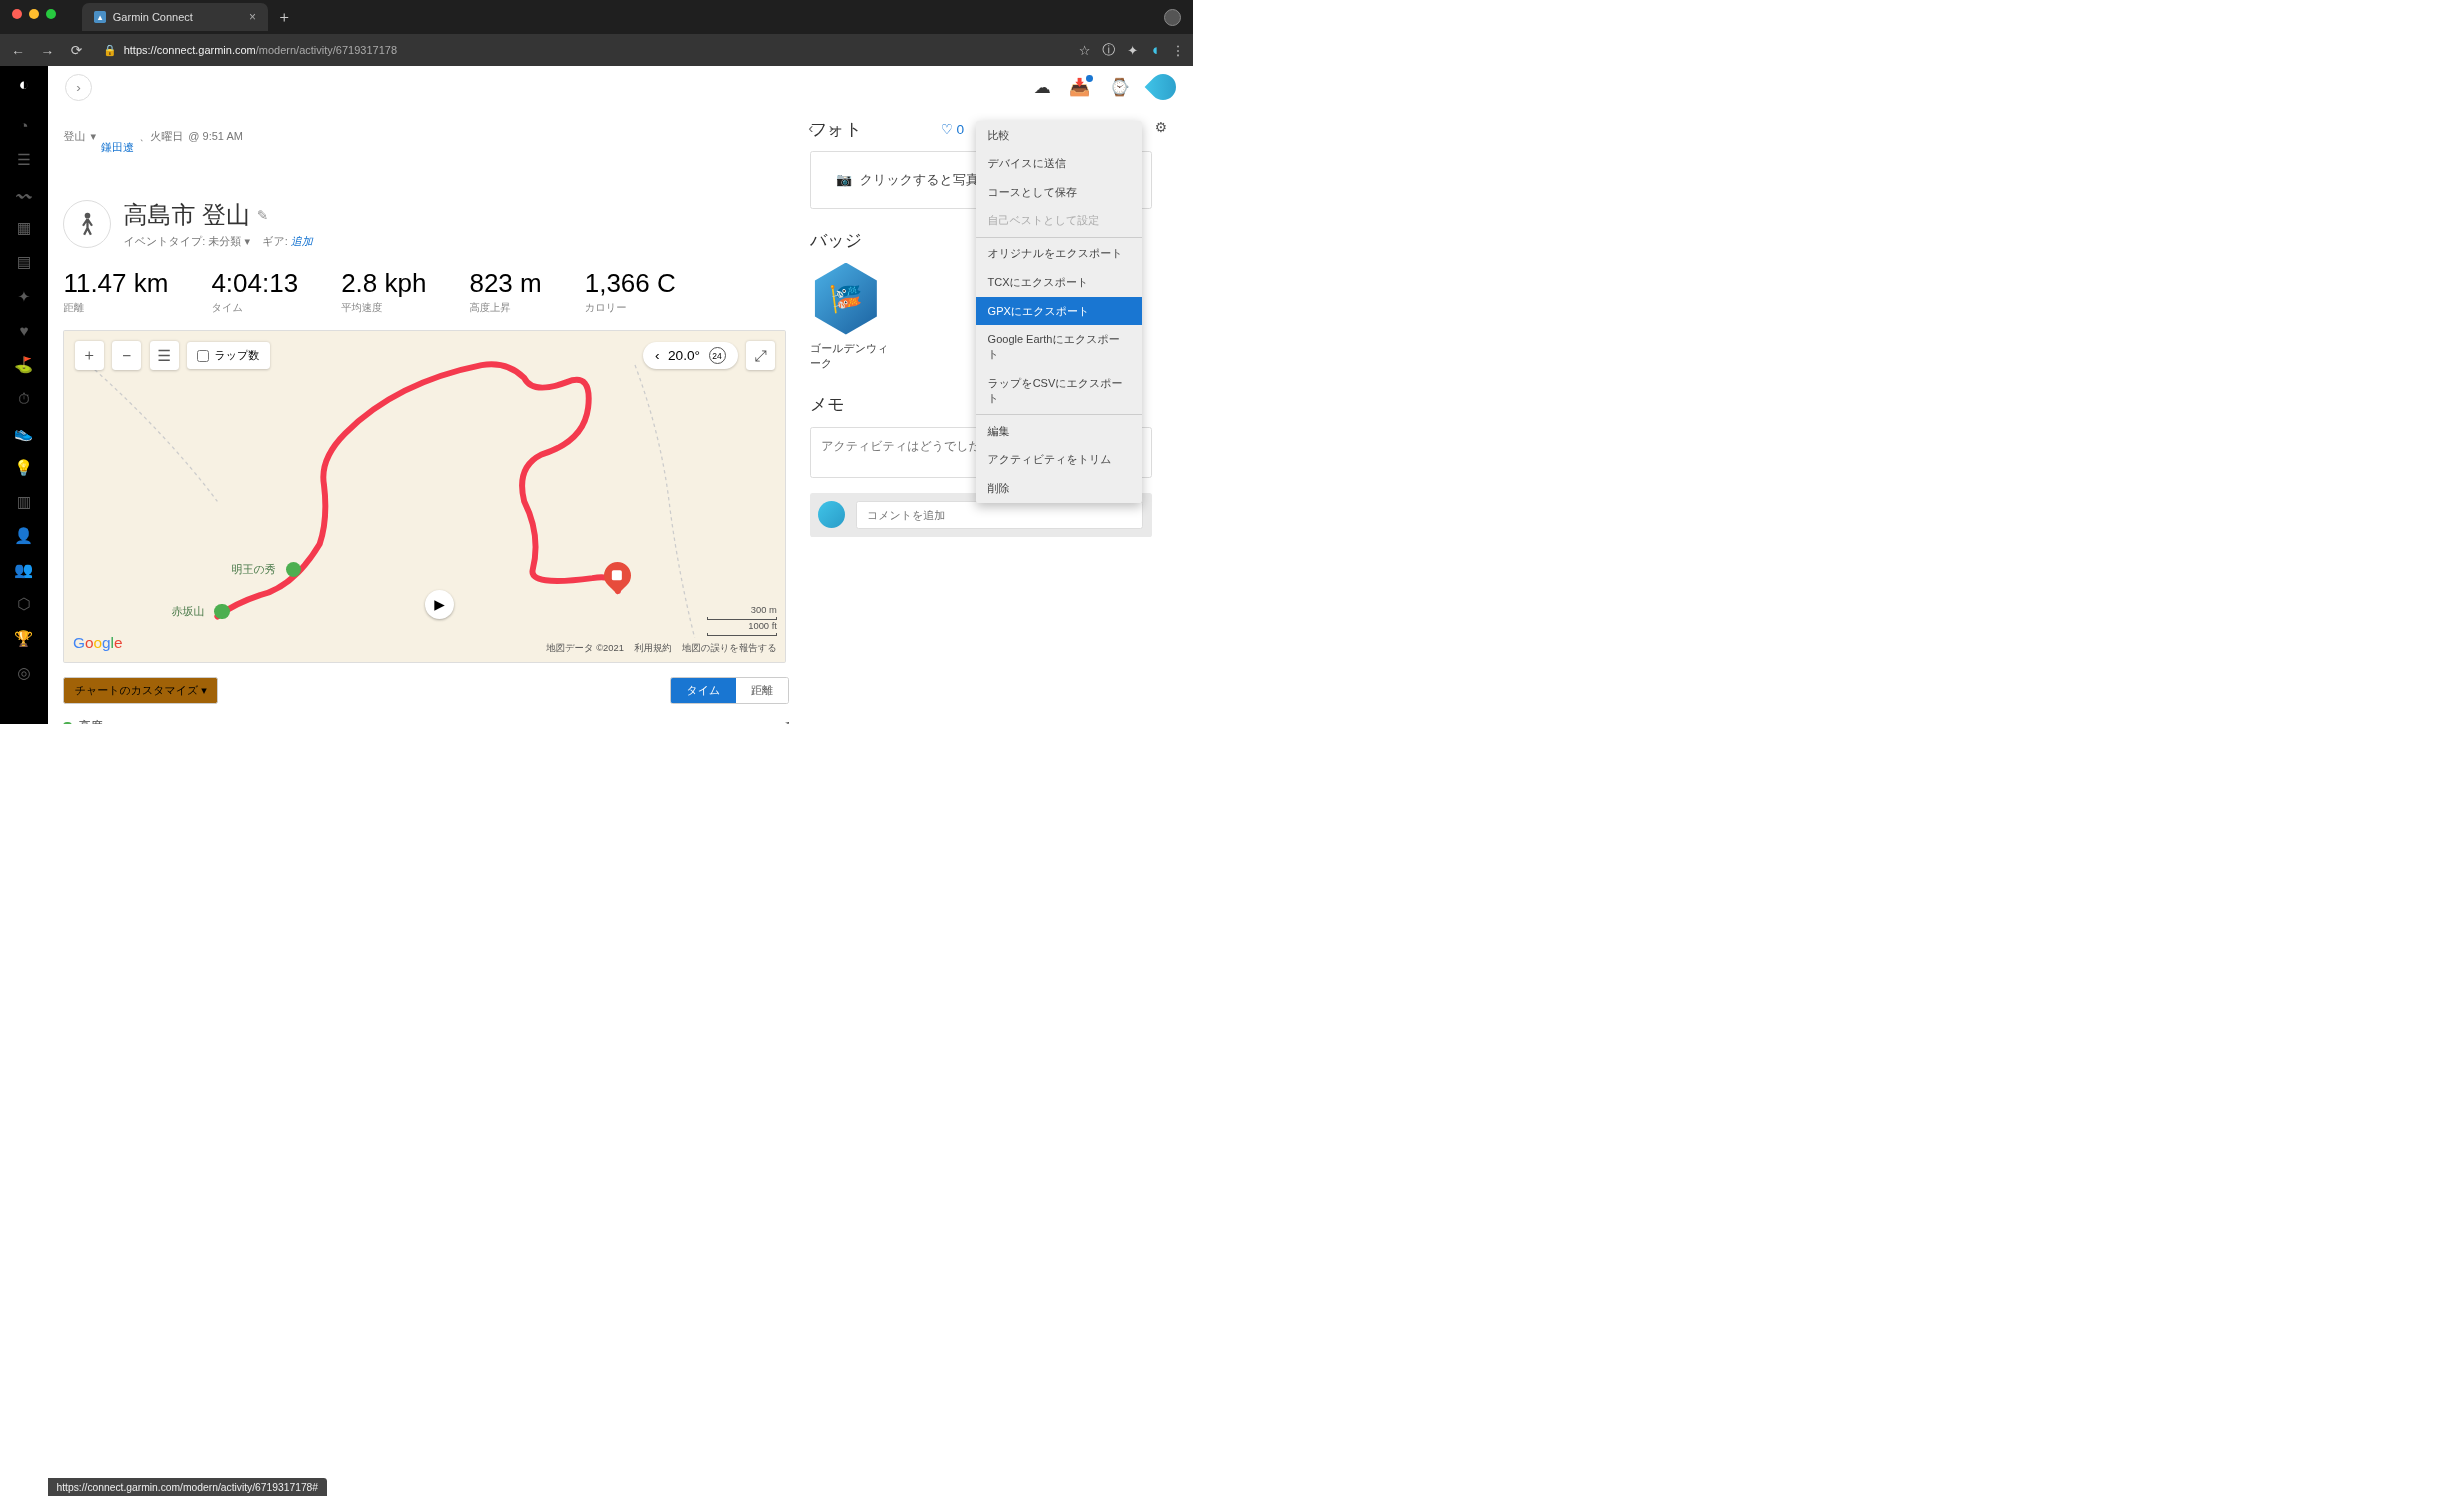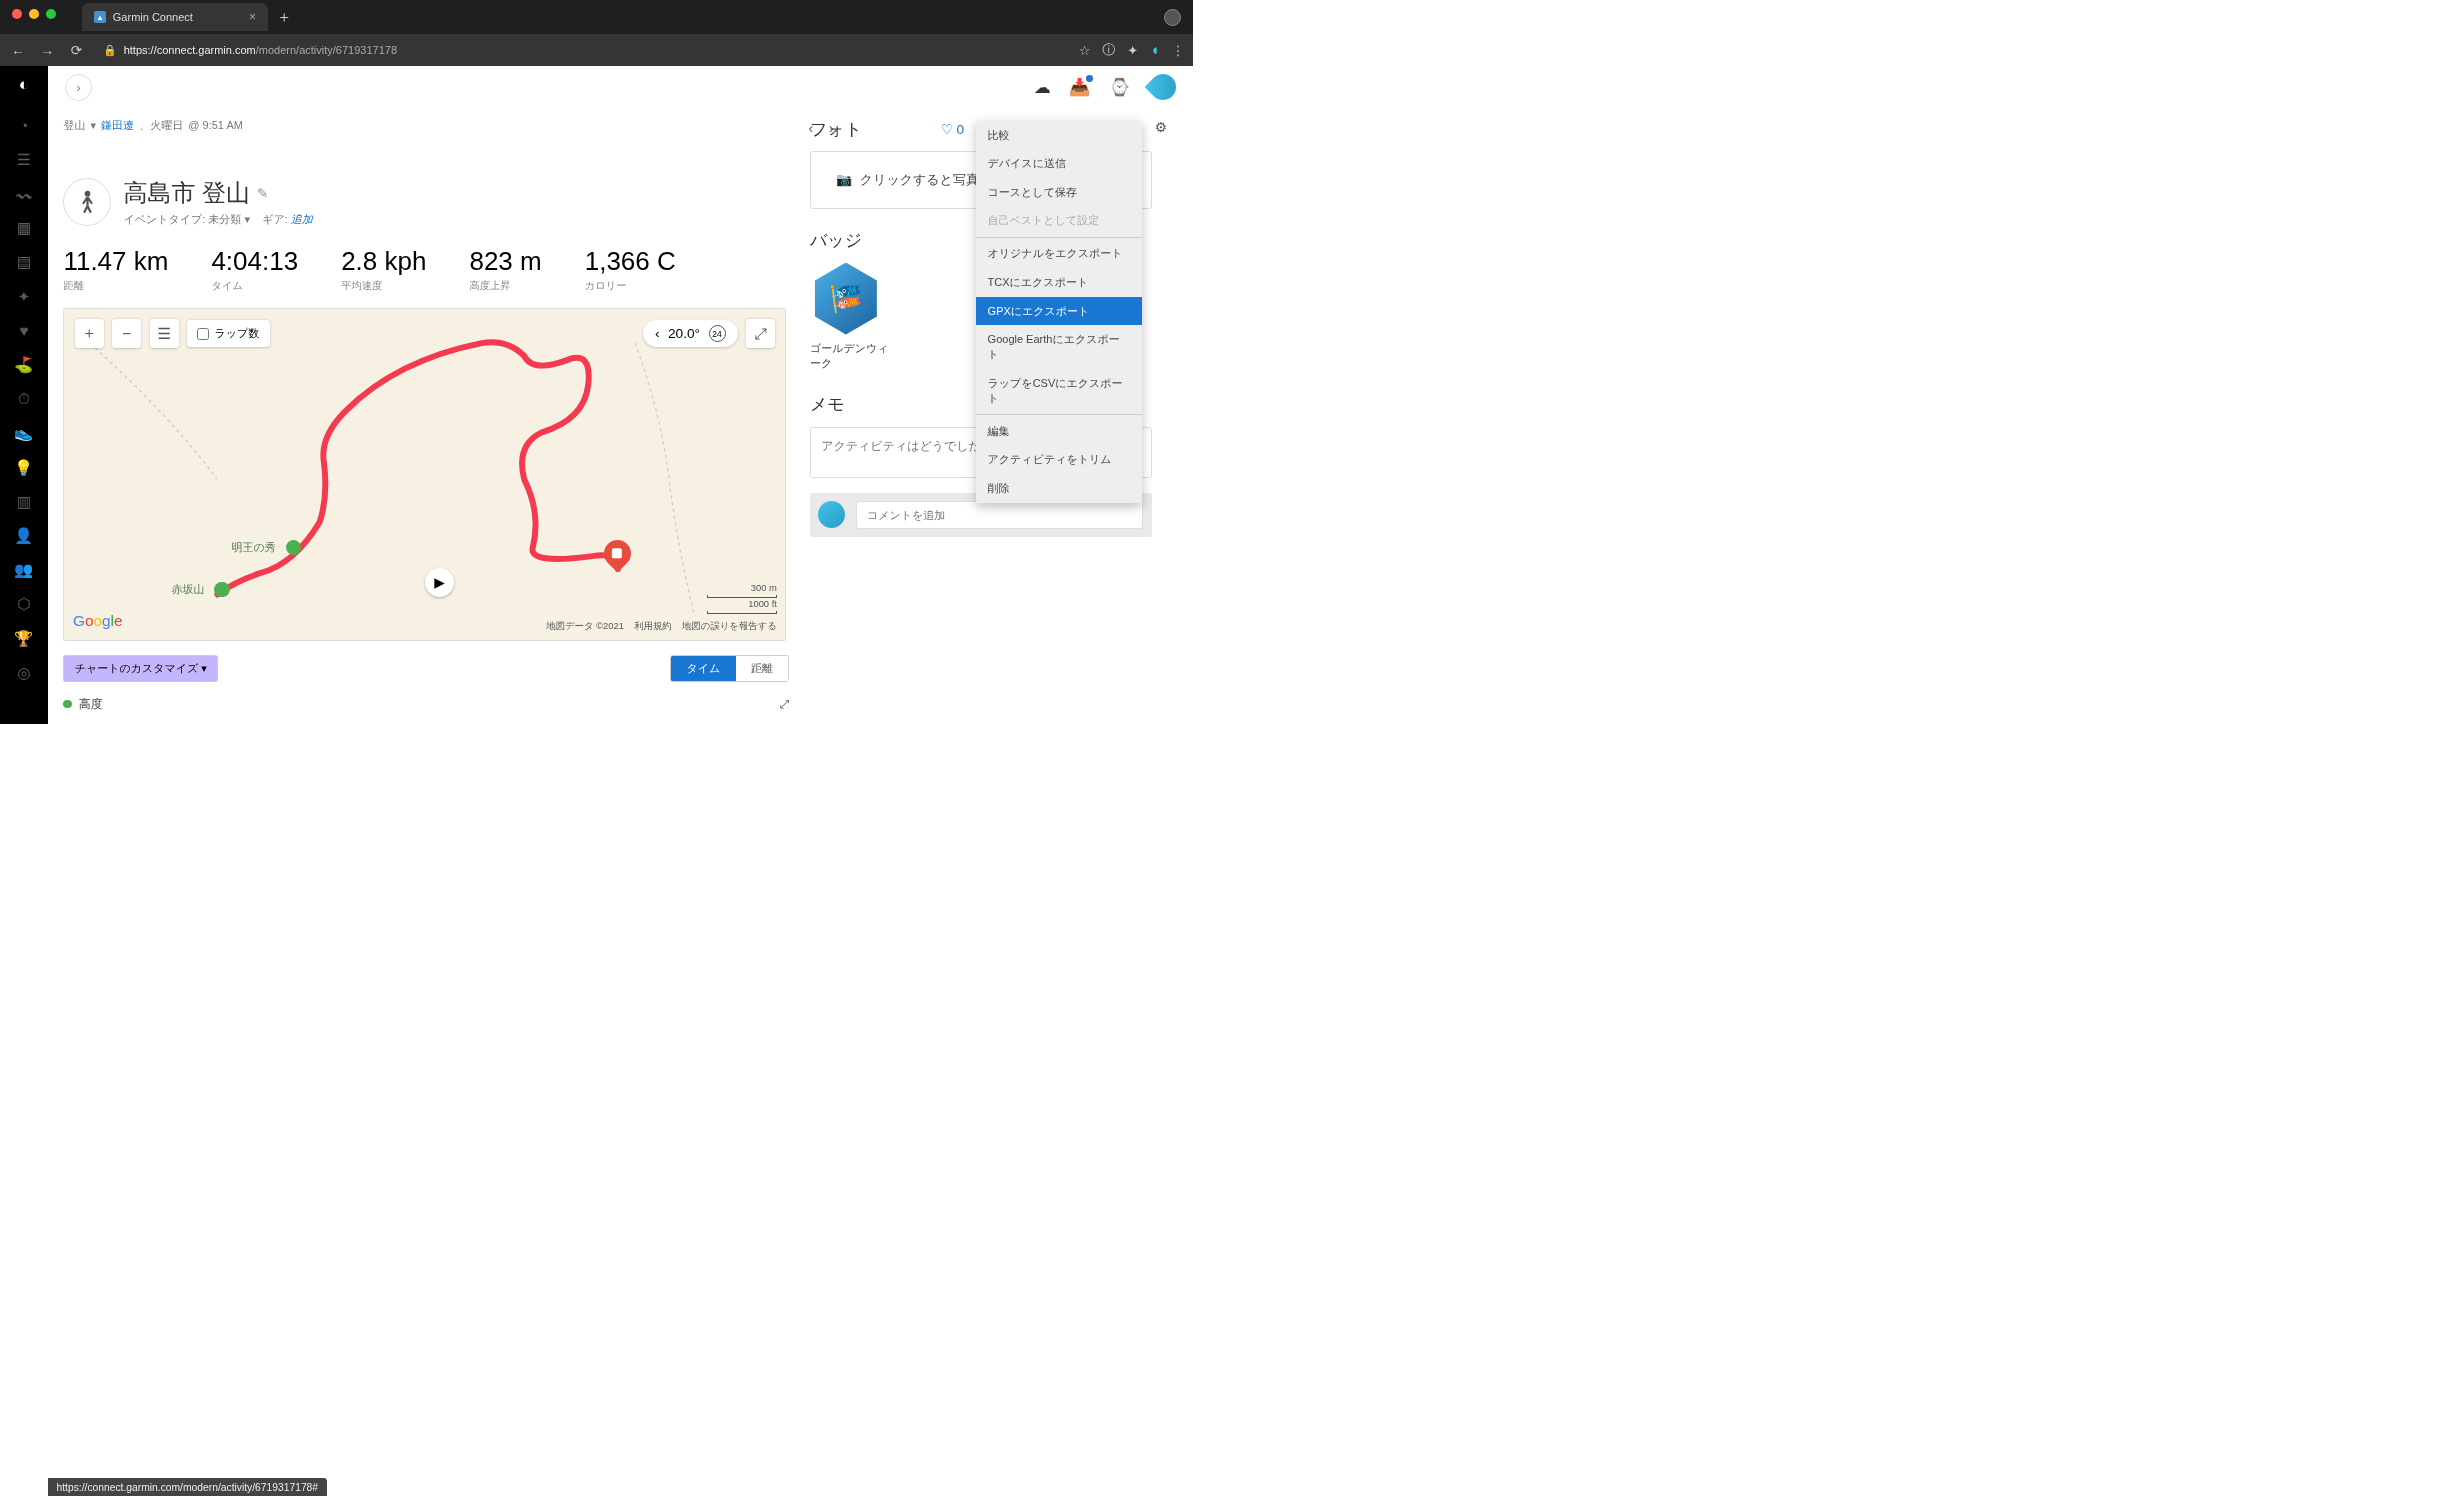--- a/index.html
+++ b/index.html
@@ -34,21 +34,21 @@
 .topbar-right { margin-left: auto; display: flex; gap: 19px; color: #333; align-items:center; }
 .topbar-right .ic { font-size: 17px; position: relative; }
 .notif-dot { position:absolute; top:-1.7px; right:-1.7px; width:6.8px; height:6.8px; background:#1976d2; border-radius:50%; }
 .avatar { width: 26px; height: 26px; background: linear-gradient(135deg,#40c4e8,#2a9cc8); border-radius: 0 50% 50% 50%; transform: rotate(-45deg); }
 
 .content { display: flex; padding: 8.5px 15.4px 0 15.4px; gap: 20.5px; }
 .col-main { flex: 1; max-width: 726px; }
 .col-side { width: 342px; position: relative; }
 
 .breadcrumb { font-size: 11px; color: #777; display:flex; gap:5.1px; align-items:center; margin-bottom: 3.4px; }
-.breadcrumb a { color: #1976d2; text-decoration: none; }
+.breadcrumb a { color: #1976d2; text-decoration: none; margin-top: 22px; }
 .title-row { display: flex; align-items: center; gap: 12px; margin-top: 44px; }
 .act-icon { width: 48px; height: 48px; border: 0.9px solid #ddd; border-radius: 50%; display:flex; align-items:center; justify-content:center; font-size: 26px; color:#444; }
 .title-block h1 { font-size: 24px; color: #333; font-weight: 500; display:flex; gap:6.8px; align-items:center; }
 .title-block h1 .ed { color:#999; font-size:13.7px; }
 .subline { font-size: 11px; color: #777; margin-top: 3.4px; }
 .subline a { color:#1976d2; text-decoration:none;font-style:italic; }
 
 .nav-arrows { position:absolute; right: 359px; top: 10.3px; display:flex; gap:15.4px; font-size:15.4px; color:#666; }
 .fav { position:absolute; right: 229px; top: 12px; color:#1976d2; font-size:13.7px; display:flex; gap:3.4px; align-items:center; }
 .gear { position:absolute; right: 26px; top: 10.3px; color:#555; font-size:13.7px; cursor:pointer; }
@@ -72,21 +72,21 @@
 .scale { position:absolute; right:8.5px; bottom:26px; font-size:9.4px; color:#555; text-align:right; width: 70px; }
 .scale .bar { height:3.4px; border:0.9px solid #555; border-top:none; margin-top:1.7px;}
 .route { position:absolute; inset:0; }
 .marker { position:absolute; width:27px; height:34px; }
 .marker .pin { width:27px; height:27px; background:#e74c3c; border-radius:50% 50% 50% 0; transform:rotate(-45deg); display:flex;align-items:center;justify-content:center; }
 .marker .pin::after { content:""; width:10.3px;height:10.3px;background:#fff;border-radius:1.7px; transform:rotate(45deg);}
 .map-label { position:absolute; font-size:11px; color:#4a7a4a; display:flex; gap:10px; align-items:center; }
 .map-label .dot{ width:15.4px;height:15.4px;background:#4CAF50;border-radius:50%;}
 
 .chart-row { display:flex; margin-top:13.7px; gap:0; }
-.cust-btn { border:0.9px solid #ccc; background:#c4b5fd; padding:5.1px 10.3px; font-size:11px; border-radius:2.6px; cursor:pointer; }
+.cust-btn { border:0.9px solid #ccc; background:#a16207; padding:5.1px 10.3px; font-size:11px; border-radius:2.6px; cursor:pointer; }
 .toggle { margin-left:auto; display:flex; border:0.9px solid #ccc; border-radius:2.6px; overflow:hidden; }
 .toggle button { border:none; padding:5.1px 15.4px; font-size:11px; cursor:pointer; }
 .toggle .active { background:#1976d2; color:#fff; }
 .toggle .inactive { background:#fff; color:#555; }
 .section-h { margin-top:13.7px; font-size:12px; color:#444; display:flex; gap:6.8px; align-items:center; }
 .section-h .d { width:8.5px;height:8.5px;background:#4CAF50;border-radius:50%; }
 .expand-ic { margin-left:auto; color:#555; font-size:12px; }
 
 
 .panel-h { font-size: 17px; color:#333; margin-bottom:10.3px; }

